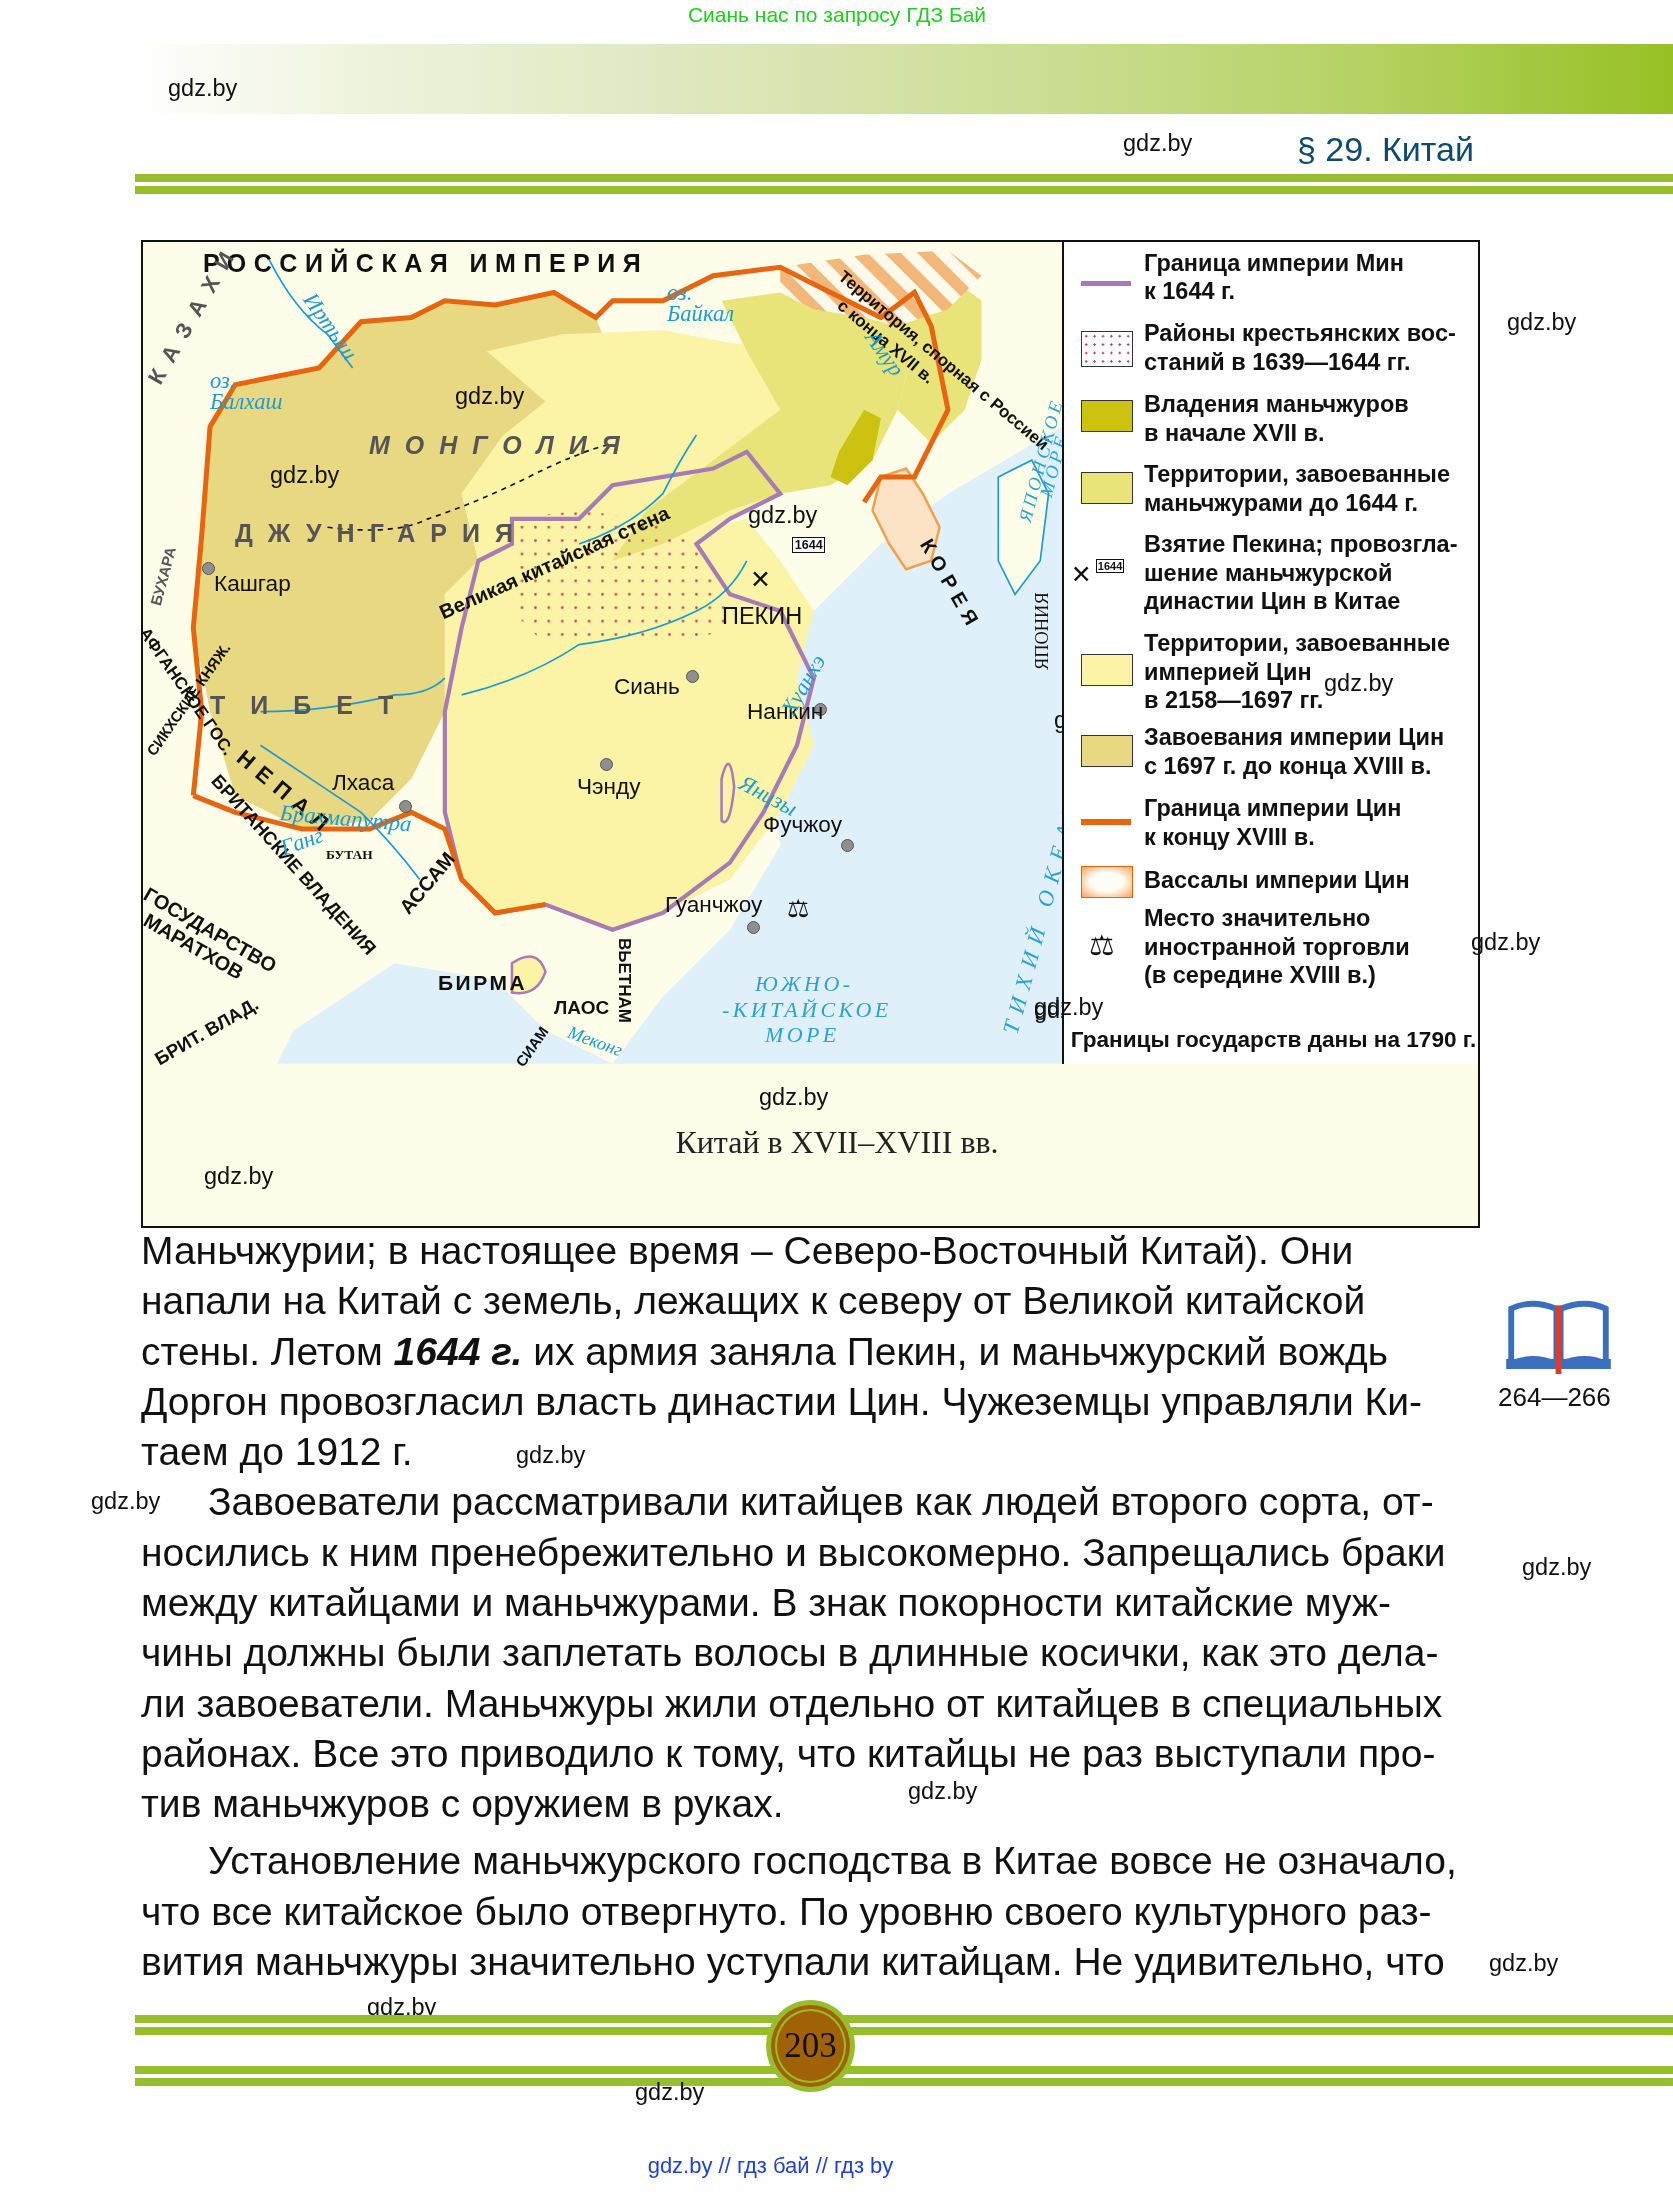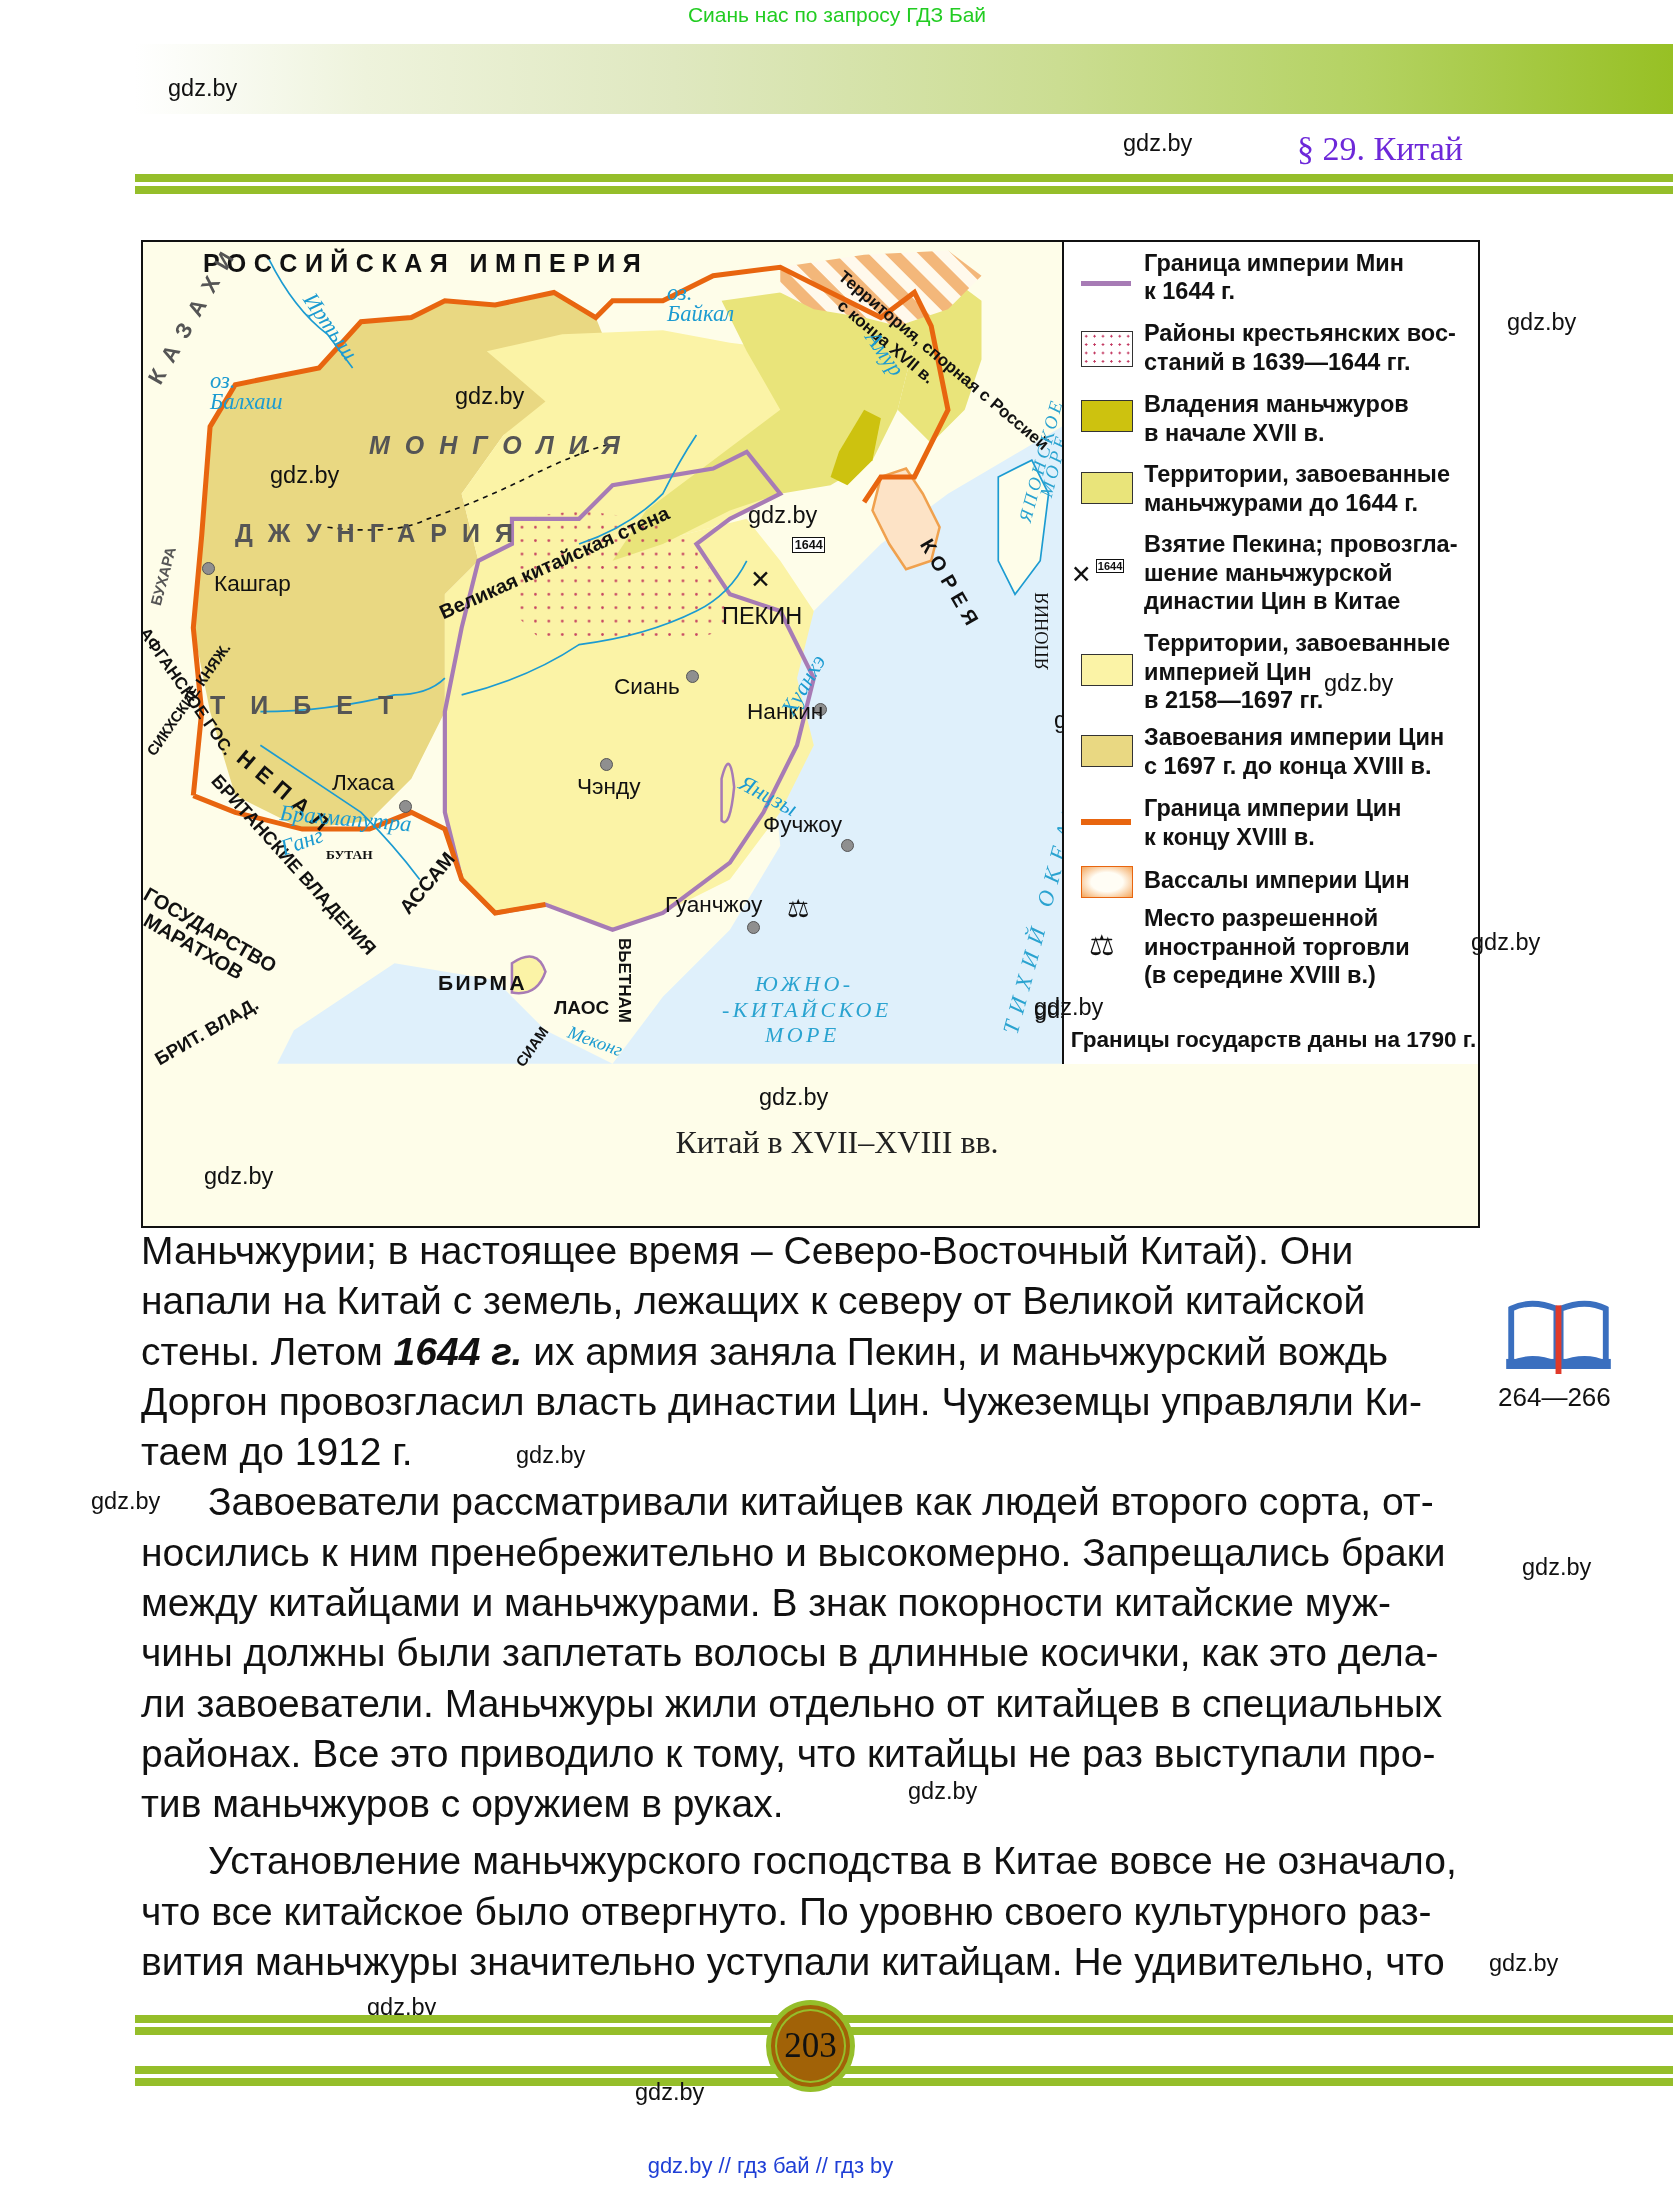--- a/index.html
+++ b/index.html
@@ -5,21 +5,21 @@
   html, body { margin:0; padding:0; background:#ffffff; }
   body { width:1674px; height:2205px; position:relative; overflow:hidden; font-family:"Liberation Serif", serif; color:#111; }
   .abs { position:absolute; }
   .sans { font-family:"Liberation Sans", sans-serif; }
 
   
   #top-banner { left:0; width:1674px; top:3.4px; text-align:center; font-size:21px; color:#22cc22; }
   #grad-bar { left:135px; top:44px; width:1539px; height:70px;
     background:linear-gradient(90deg,#ffffff 0%,#eef3dc 15%,#dfe8c0 35%,#cbdd92 60%,#b4d262 80%,#97c024 100%); }
   .wm { font-family:"Liberation Sans", sans-serif; font-size:23.5px; color:#111; }
-  #section-title { left:1297px; top:130px; font-size:34px; font-family:Liberation Serif, serif; color:#6d28d9; }
+  #section-title { left:1297px; top:130px; font-size:34px; font-family:Liberation Sans, sans-serif; color:#0c4a6e; }
   .gline { position:absolute; left:135px; width:1539px; height:7.5px; background:#95be2a; }
 
   
   #map { left:141px; top:240px; width:1339px; height:988px; border:2.5px solid #111; box-sizing:border-box; background:#fefde9; overflow:hidden; }
   #map-svg { position:absolute; left:0; top:0; }
   .mlabel { position:absolute; font-family:"Liberation Sans", sans-serif; font-weight:bold; color:#111; white-space:nowrap; }
   .mcity { position:absolute; font-family:"Liberation Sans", sans-serif; color:#111; font-size:22.6px; white-space:nowrap; }
   .mregion { position:absolute; font-family:"Liberation Sans", sans-serif; font-weight:bold; color:#555; letter-spacing:15px; font-size:25px; white-space:nowrap; }
   .mriver { position:absolute; font-family:"Liberation Serif", serif; font-style:italic; color:#1c9bd1; font-size:22.6px; white-space:nowrap; }
   .msea { position:absolute; font-family:"Liberation Serif", serif; font-style:italic; color:#2aa3d0; font-size:22px; letter-spacing:3.4px; white-space:nowrap; }
@@ -219,21 +219,21 @@
       <div class="leg-text"><span>Граница империи Цин</span><br><span>к концу XVIII в.</span></div>
     </div>
 
     <div class="leg-item" style="top:624px;">
       <div class="leg-sym" style="top:0px;height:30px;border:1.3px solid #e8650f;background:radial-gradient(ellipse at center,#fffdf5 45%,#f4a55a 100%);"></div>
       <div class="leg-text"><span>Вассалы империи Цин</span></div>
     </div>
 
     <div class="leg-item" style="top:662px;">
       <div class="abs" style="left:25px;top:25px;font-size:28.5px;">⚖</div>
-      <div class="leg-text"><span>Место разрешенной</span><br><span>иностранной торговли</span><br><span>(в середине XVIII в.)</span></div>
+      <div class="leg-text"><span>Место значительно</span><br><span>иностранной торговли</span><br><span>(в середине XVIII в.)</span></div>
     </div>
     <div id="legend-note">Границы государств даны на 1790 г.</div>
     <div class="abs wm" style="left:260px;top:428px;">gdz.by</div>
   </div>
 </div>
 
 <div class="abs wm" style="left:1507px;top:309px;">gdz.by</div>
 <div class="abs wm" style="left:1471px;top:929px;">gdz.by</div>
 <div class="abs wm" style="left:1034px;top:994px;">gdz.by</div>
 <div class="abs wm" style="left:759px;top:1084px;">gdz.by</div>

